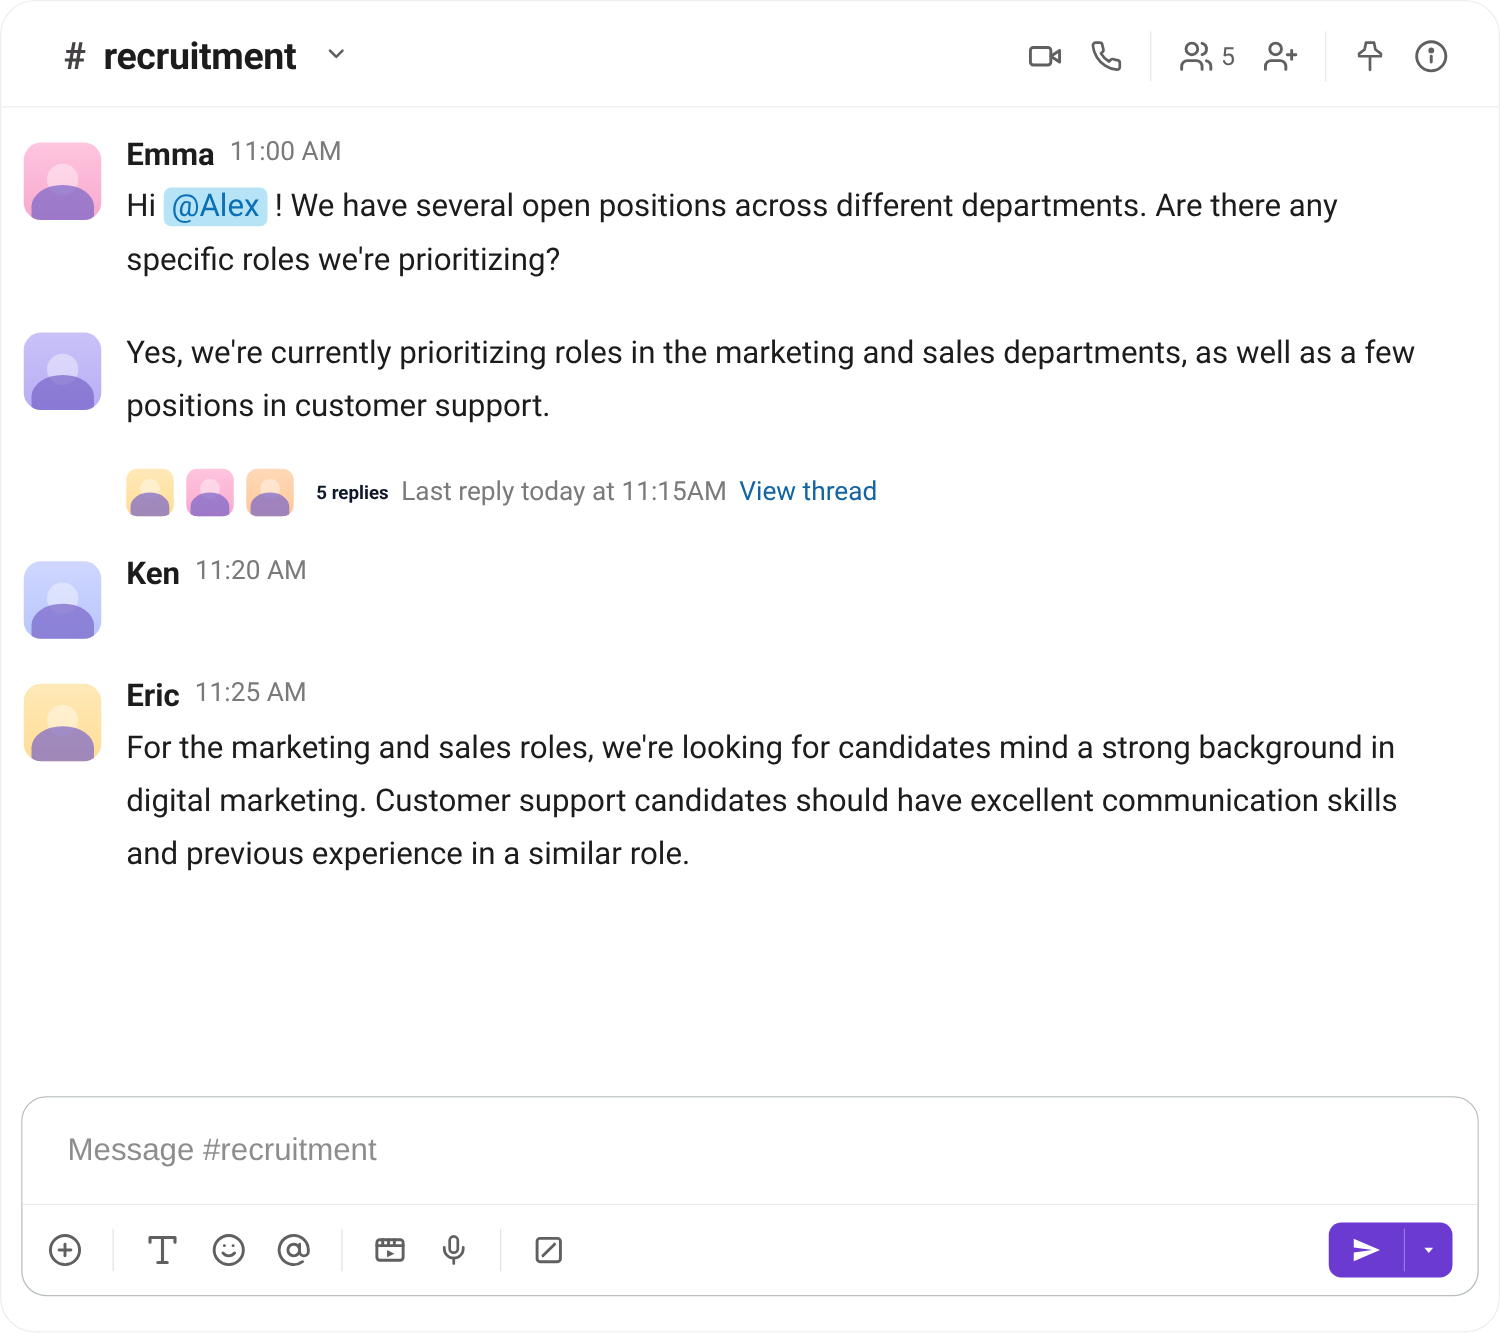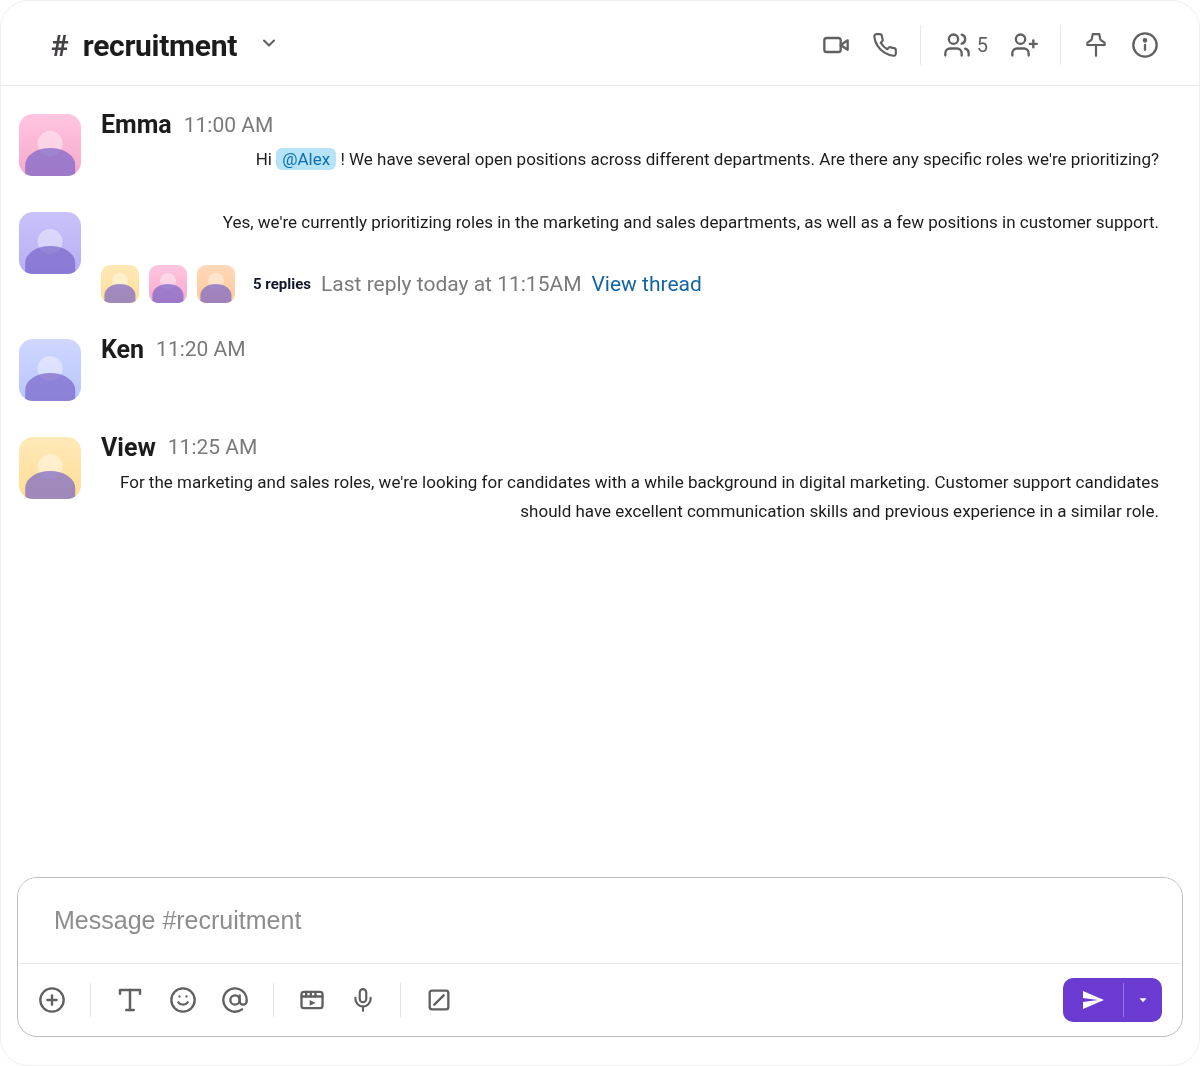--- a/index.html
+++ b/index.html
@@ -88,38 +88,37 @@
   .avatar {
     width: 62px;
     height: 62px;
     border-radius: 14px;
     flex-shrink: 0;
     margin-top: 4px;
   }
   .msg-body { flex: 1; }
   .msg-head {
     display: flex;
-    align-items: center;
+    align-items: flex-start;
     gap: 12px;
     margin-bottom: 6px;
   }
   .author {
     font-size: 25px;
     font-weight: 700;
     color: #1d1c1d;
   }
   .time {
     font-size: 21px;
     color: #7a7a7a;
   }
   .text {
-    font-size: 17px;
+    font-size: 25px;
     line-height: 1.7;
     color: #1d1c1d;
-    text-align: right;
   }
   .mention {
     background: #b7e3f6;
     border-radius: 6px;
     padding: 1px 6px;
     color: #0b6fb3;
   }
   .thread {
     display:flex;
     align-items:center;
@@ -343,24 +342,24 @@
           <span class="author">Ken</span>
           <span class="time">11:20 AM</span>
         </div>
       </div>
     </div>
 
     <div class="msg">
       <div class="avatar av av-eric"></div>
       <div class="msg-body">
         <div class="msg-head">
-          <span class="author">View</span>
+          <span class="author">Eric</span>
           <span class="time">11:25 AM</span>
         </div>
-        <div class="text">For the marketing and sales roles, we're looking for candidates with a while background in digital marketing. Customer support candidates should have excellent communication skills and previous experience in a similar role.</div>
+        <div class="text">For the marketing and sales roles, we're looking for candidates mind a strong background in digital marketing. Customer support candidates should have excellent communication skills and previous experience in a similar role.</div>
       </div>
     </div>
 
   </div>
 
   <div class="composer-wrap">
     <div class="composer">
       <input class="composer-input" type="text" placeholder="Message #recruitment" style="">
       <div class="composer-toolbar">
         <div class="toolbar-left">

